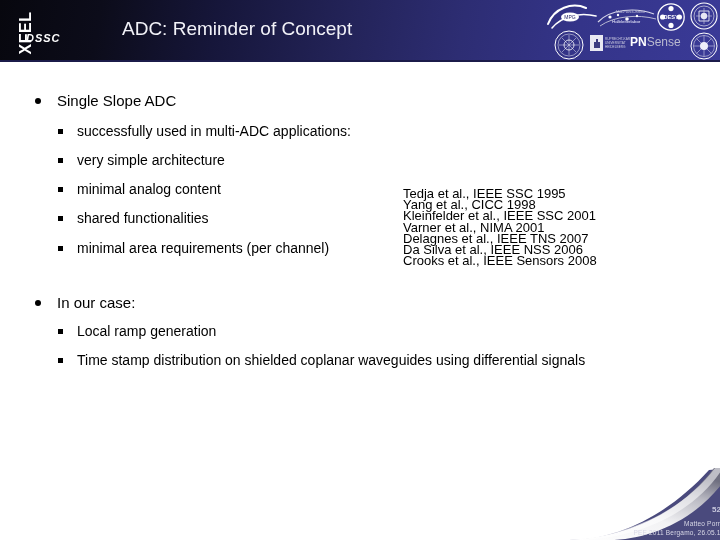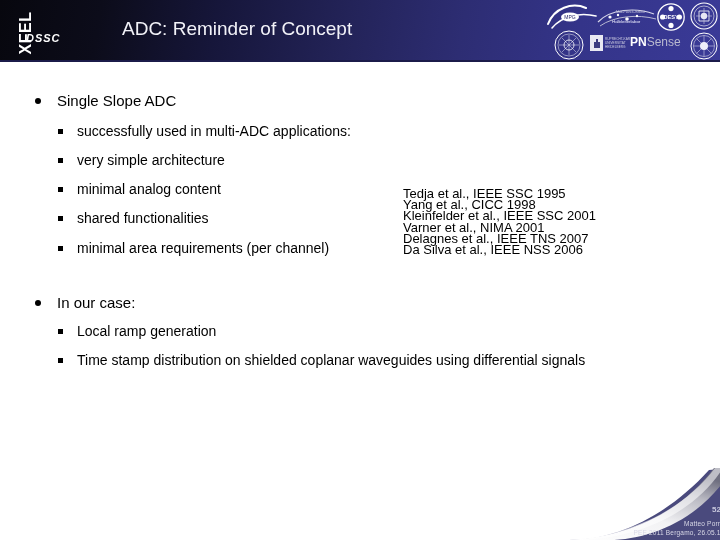--- a/index.html
+++ b/index.html
@@ -365,20 +365,21 @@
       <span class="txt">Time stamp distribution on shielded coplanar waveguides using differential signals</span>
     </div>
 
     <div class="references">
       <div class="reference-line">Tedja et al., IEEE SSC 1995</div>
       <div class="reference-line">Yang et al., CICC 1998</div>
       <div class="reference-line">Kleinfelder et al., IEEE SSC 2001</div>
       <div class="reference-line">Varner et al., NIMA 2001</div>
       <div class="reference-line">Delagnes et al., IEEE TNS 2007</div>
       <div class="reference-line">Da Silva et al., IEEE NSS 2006</div>
+      <div class="reference-line">Crooks et al., IEEE Sensors 2008</div>
     </div>
 
   </div>
 
   <div class="footer">
     <svg width="720" height="72" viewBox="0 0 720 72" aria-hidden="true">
       <defs>
         <linearGradient id="swooshGrad" x1="0" y1="1" x2="0.65" y2="0">
           <stop offset="0%" stop-color="#ffffff"></stop>
           <stop offset="45%" stop-color="#f2f2f4"></stop>

